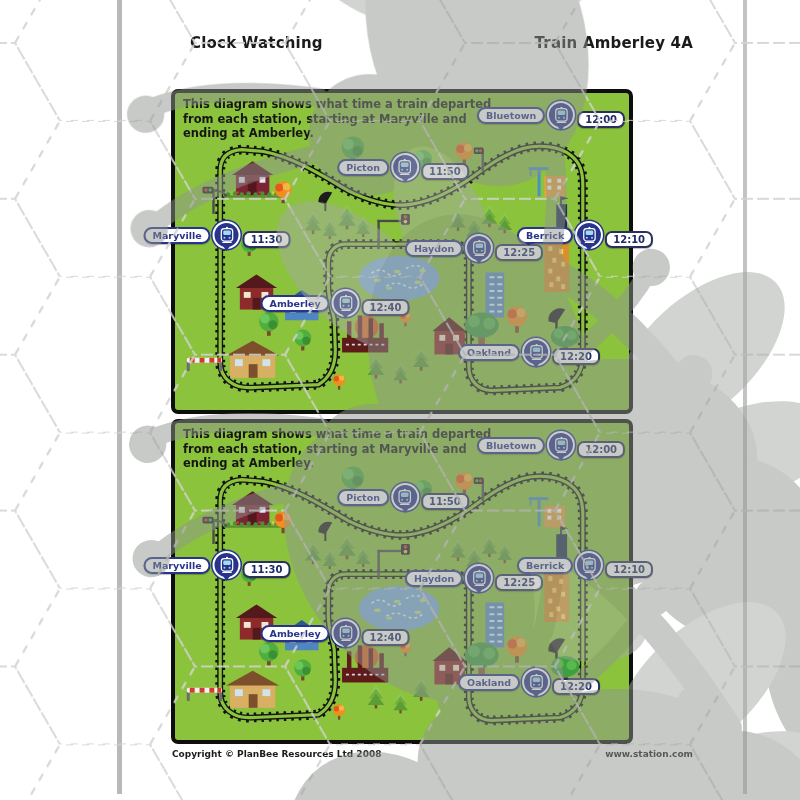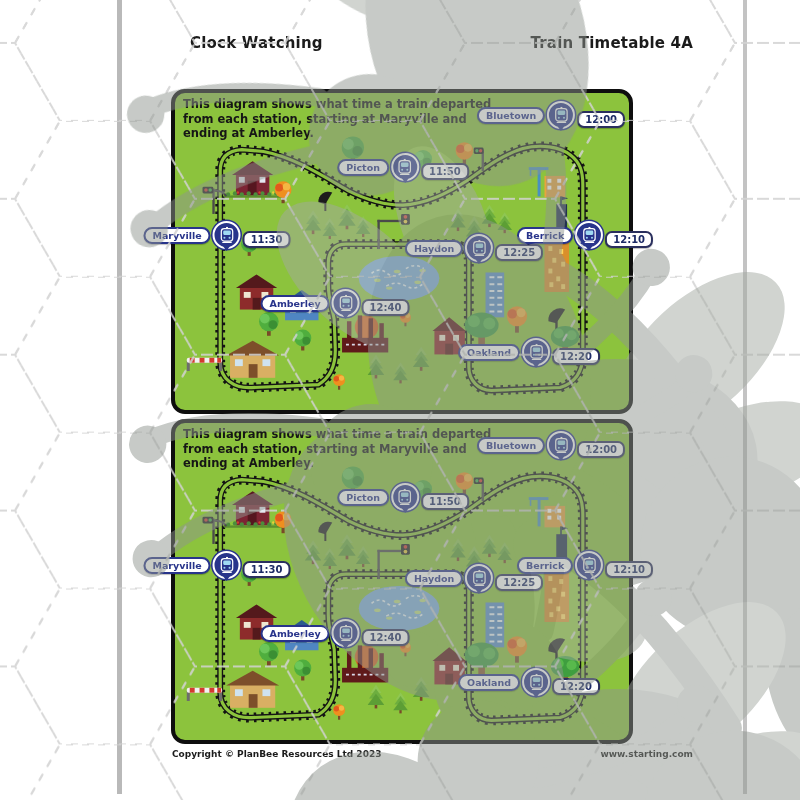--- a/index.html
+++ b/index.html
@@ -10,21 +10,21 @@
          border-left:5px solid #b9b9b9;border-right:4px solid #c3c3c3;box-sizing:border-box;z-index:2;}
   .hdr{position:absolute;top:34px;font-size:15px;font-weight:bold;color:#1b1b1b;letter-spacing:.2px;}
   .hdr-left{left:68px;}
   .hdr-right{right:50px;}
   .ftr{position:absolute;top:749px;font-size:9px;font-weight:bold;color:#1b1b1b;}
   .ftr-left{left:50px;}
   .ftr-right{right:50px;}
 
   
   .map{position:absolute;left:49px;width:462px;height:325px;background:#8cc33d;
-       border:4px solid #0e0e0e;border-radius:14px;box-sizing:border-box;}
+       border:4px solid #0e0e0e;border-radius:7px;box-sizing:border-box;}
   .map-top{top:89px;}
   .map-bottom{top:419px;}
   .map-art{position:absolute;left:0;top:0;width:454px;height:317px;display:block;}
   .instruction{position:absolute;left:8px;top:4px;width:332px;font-size:11.5px;font-weight:bold;
                color:#161616;line-height:1.28;z-index:4;}
 
   
   .station{position:absolute;display:flex;align-items:center;gap:2px;
            transform:translateX(-50%);z-index:5;}
   .st-name{background:#fff;border:2px solid #28348b;border-radius:9px;padding:0 7px;height:13px;
@@ -296,21 +296,21 @@
         <use href="#tree-autumn" x="228" y="224" width="13" height="16"></use>
       </g>
     </g>
   </defs>
 </svg>
 
 <div class="stage">
 
   <div class="sheet">
     <div class="hdr hdr-left">Clock Watching</div>
-    <div class="hdr hdr-right">Train Timetable 4A</div>
+    <div class="hdr hdr-right">Train Amberley 4A</div>
 
     <div class="map map-top">
       <svg class="map-art" viewBox="0 0 462 325" preserveAspectRatio="none">
           <use href="#map-art"></use>
         </svg>
       <div class="instruction">This diagram shows what time a train departed from each station, starting at Maryville and ending at Amberley.</div>
 
       <div class="station" style="left:42px;top:128px">
         <div class="st-name">Maryville</div>
         <div class="st-badge">
@@ -440,22 +440,22 @@
         <div class="st-name">Amberley</div>
         <div class="st-badge">
             <svg>
               <use href="#train-icon"></use>
             </svg>
           </div>
         <div class="st-time">12:40</div>
       </div>
     </div>
 
-    <div class="ftr ftr-left">Copyright © PlanBee Resources Ltd 2023</div>
-    <div class="ftr ftr-right">www.starting.com</div>
+    <div class="ftr ftr-left">Copyright © PlanBee Resources Ltd 2008</div>
+    <div class="ftr ftr-right">www.station.com</div>
   </div>
 
   <svg class="overlay" width="800" height="800">
     <defs>
       <path id="hexp" d="M45,77.94 L90,0 L180,0 L225,77.94 L180,155.88 L90,155.88 Z" fill="none" stroke="#d2d2d2" stroke-width="2" stroke-dasharray="7 9"></path>
       <pattern id="hexpat" width="270" height="155.88" patternUnits="userSpaceOnUse" x="-30" y="-35">
         <use href="#hexp"></use>
         <use href="#hexp" transform="translate(-135,-77.94)"></use>
         <use href="#hexp" transform="translate(135,-77.94)"></use>
         <use href="#hexp" transform="translate(-135,77.94)"></use>

